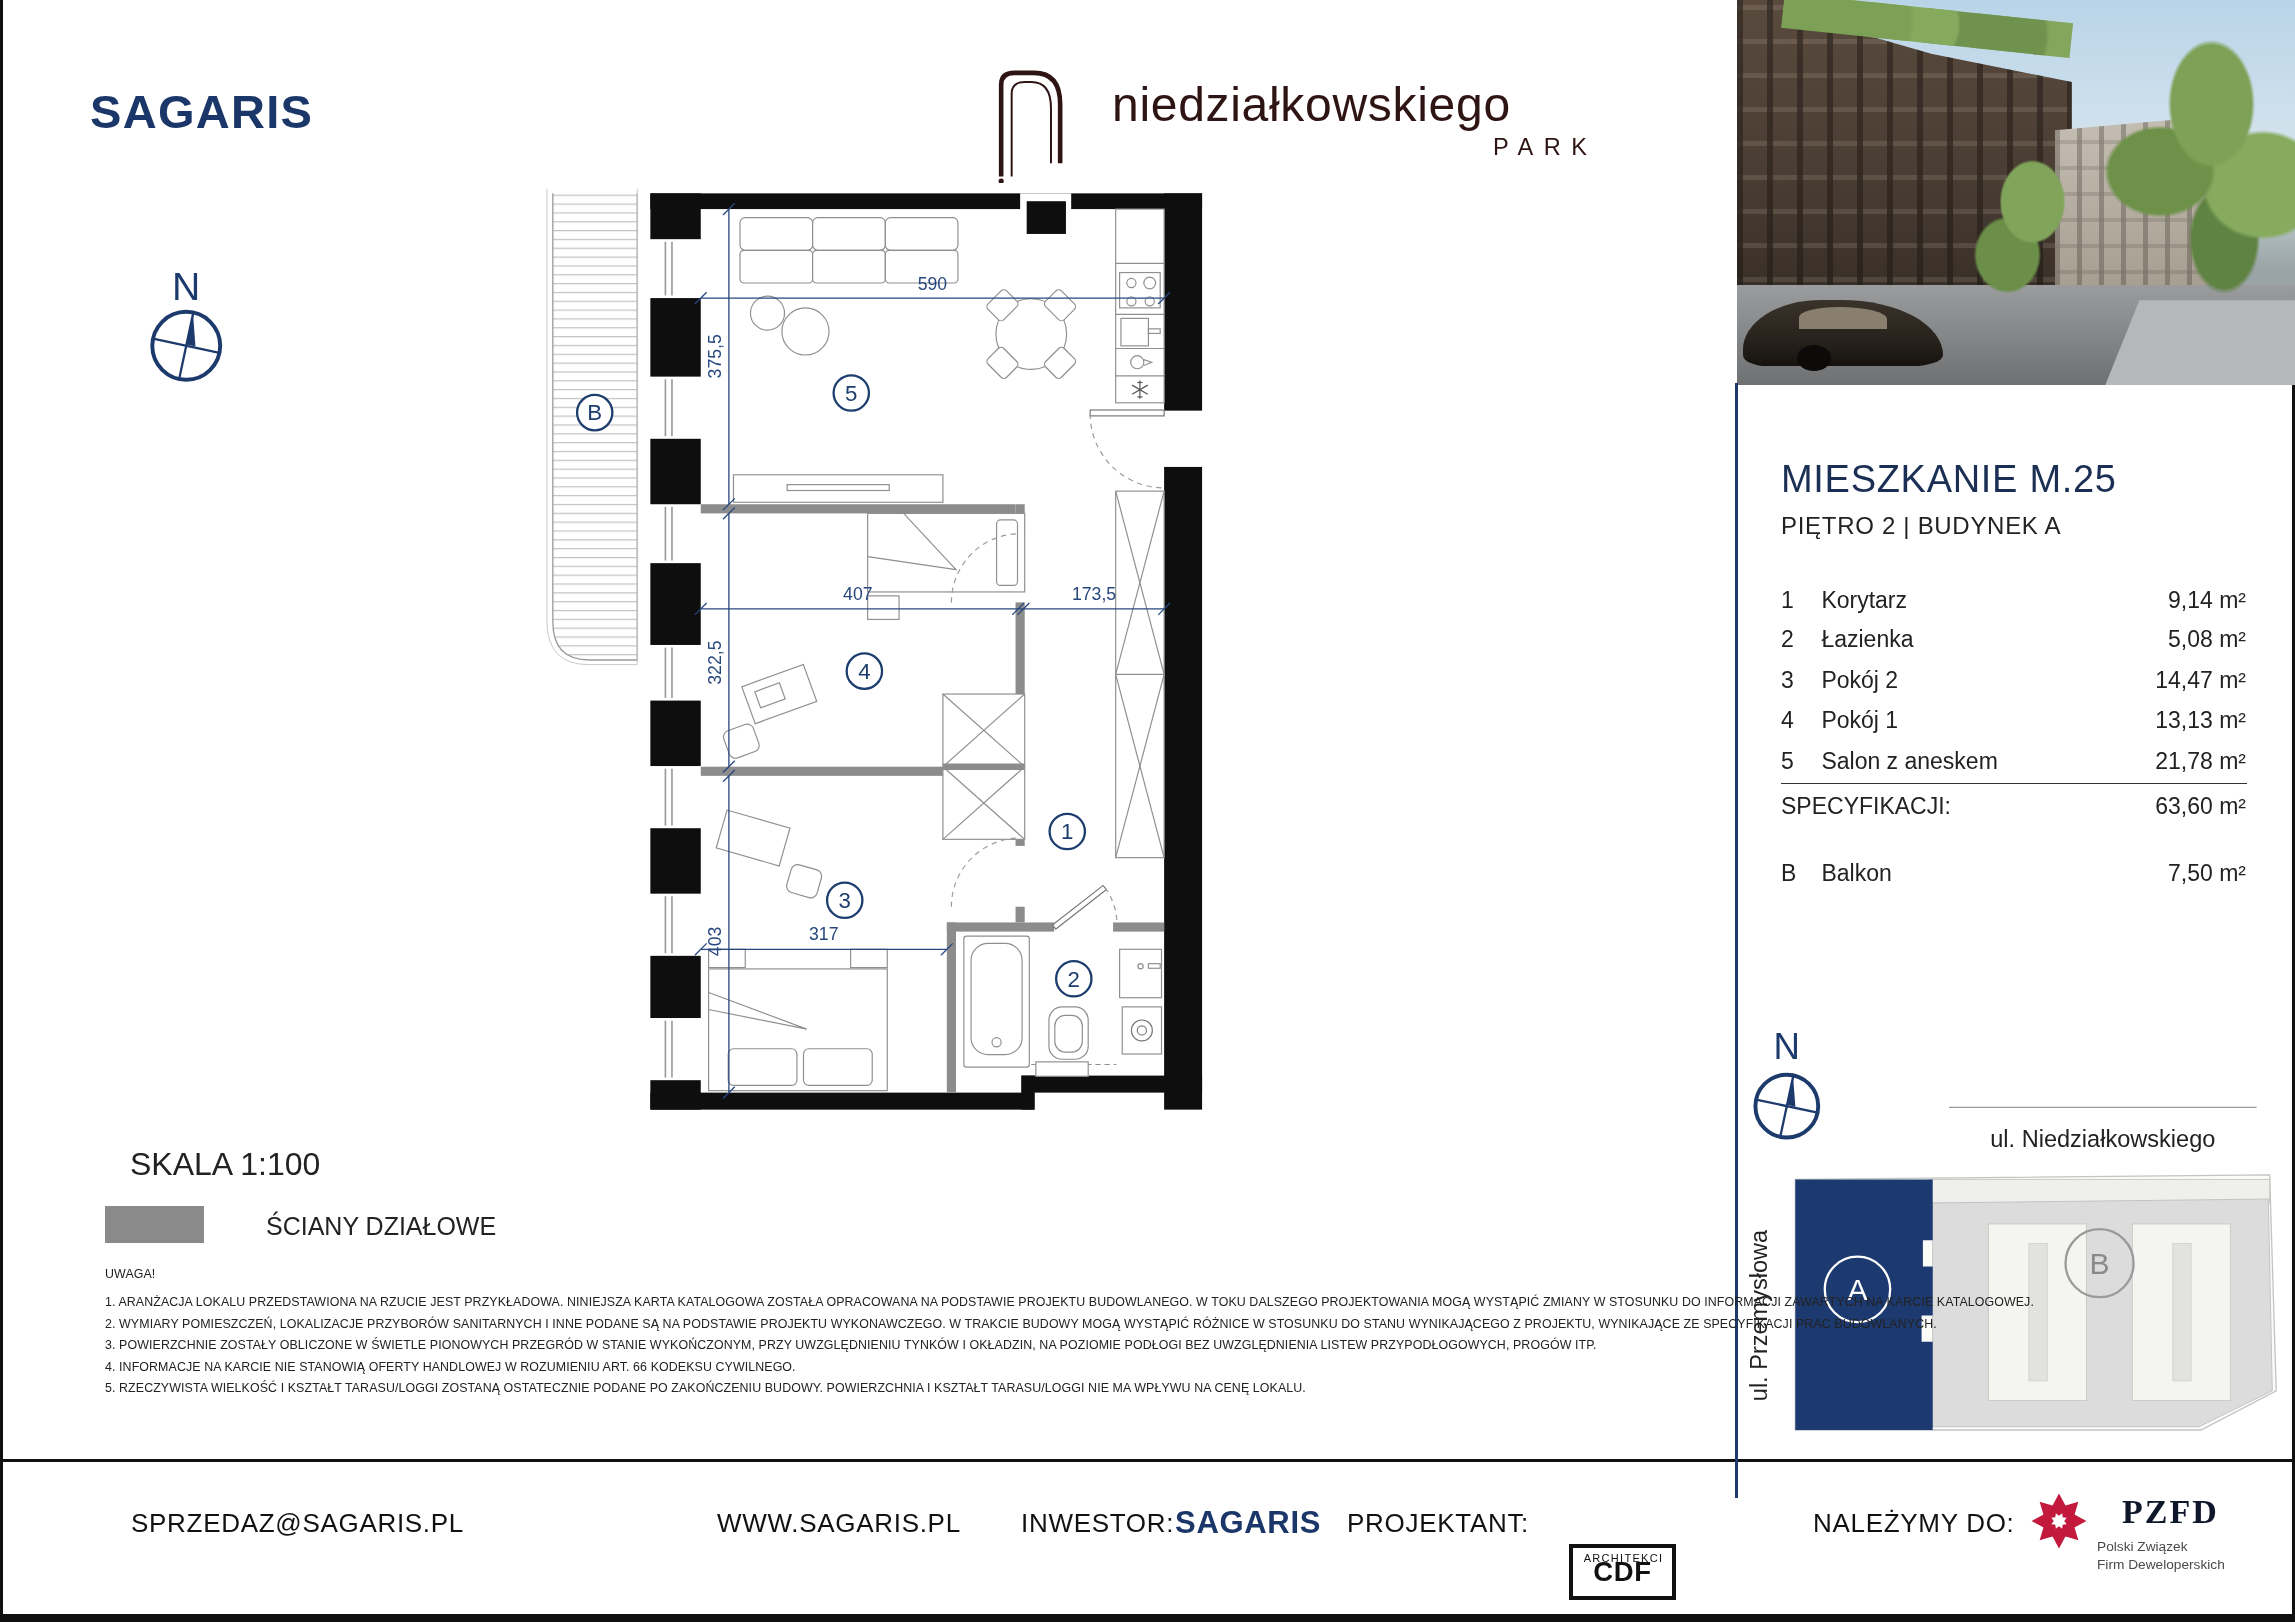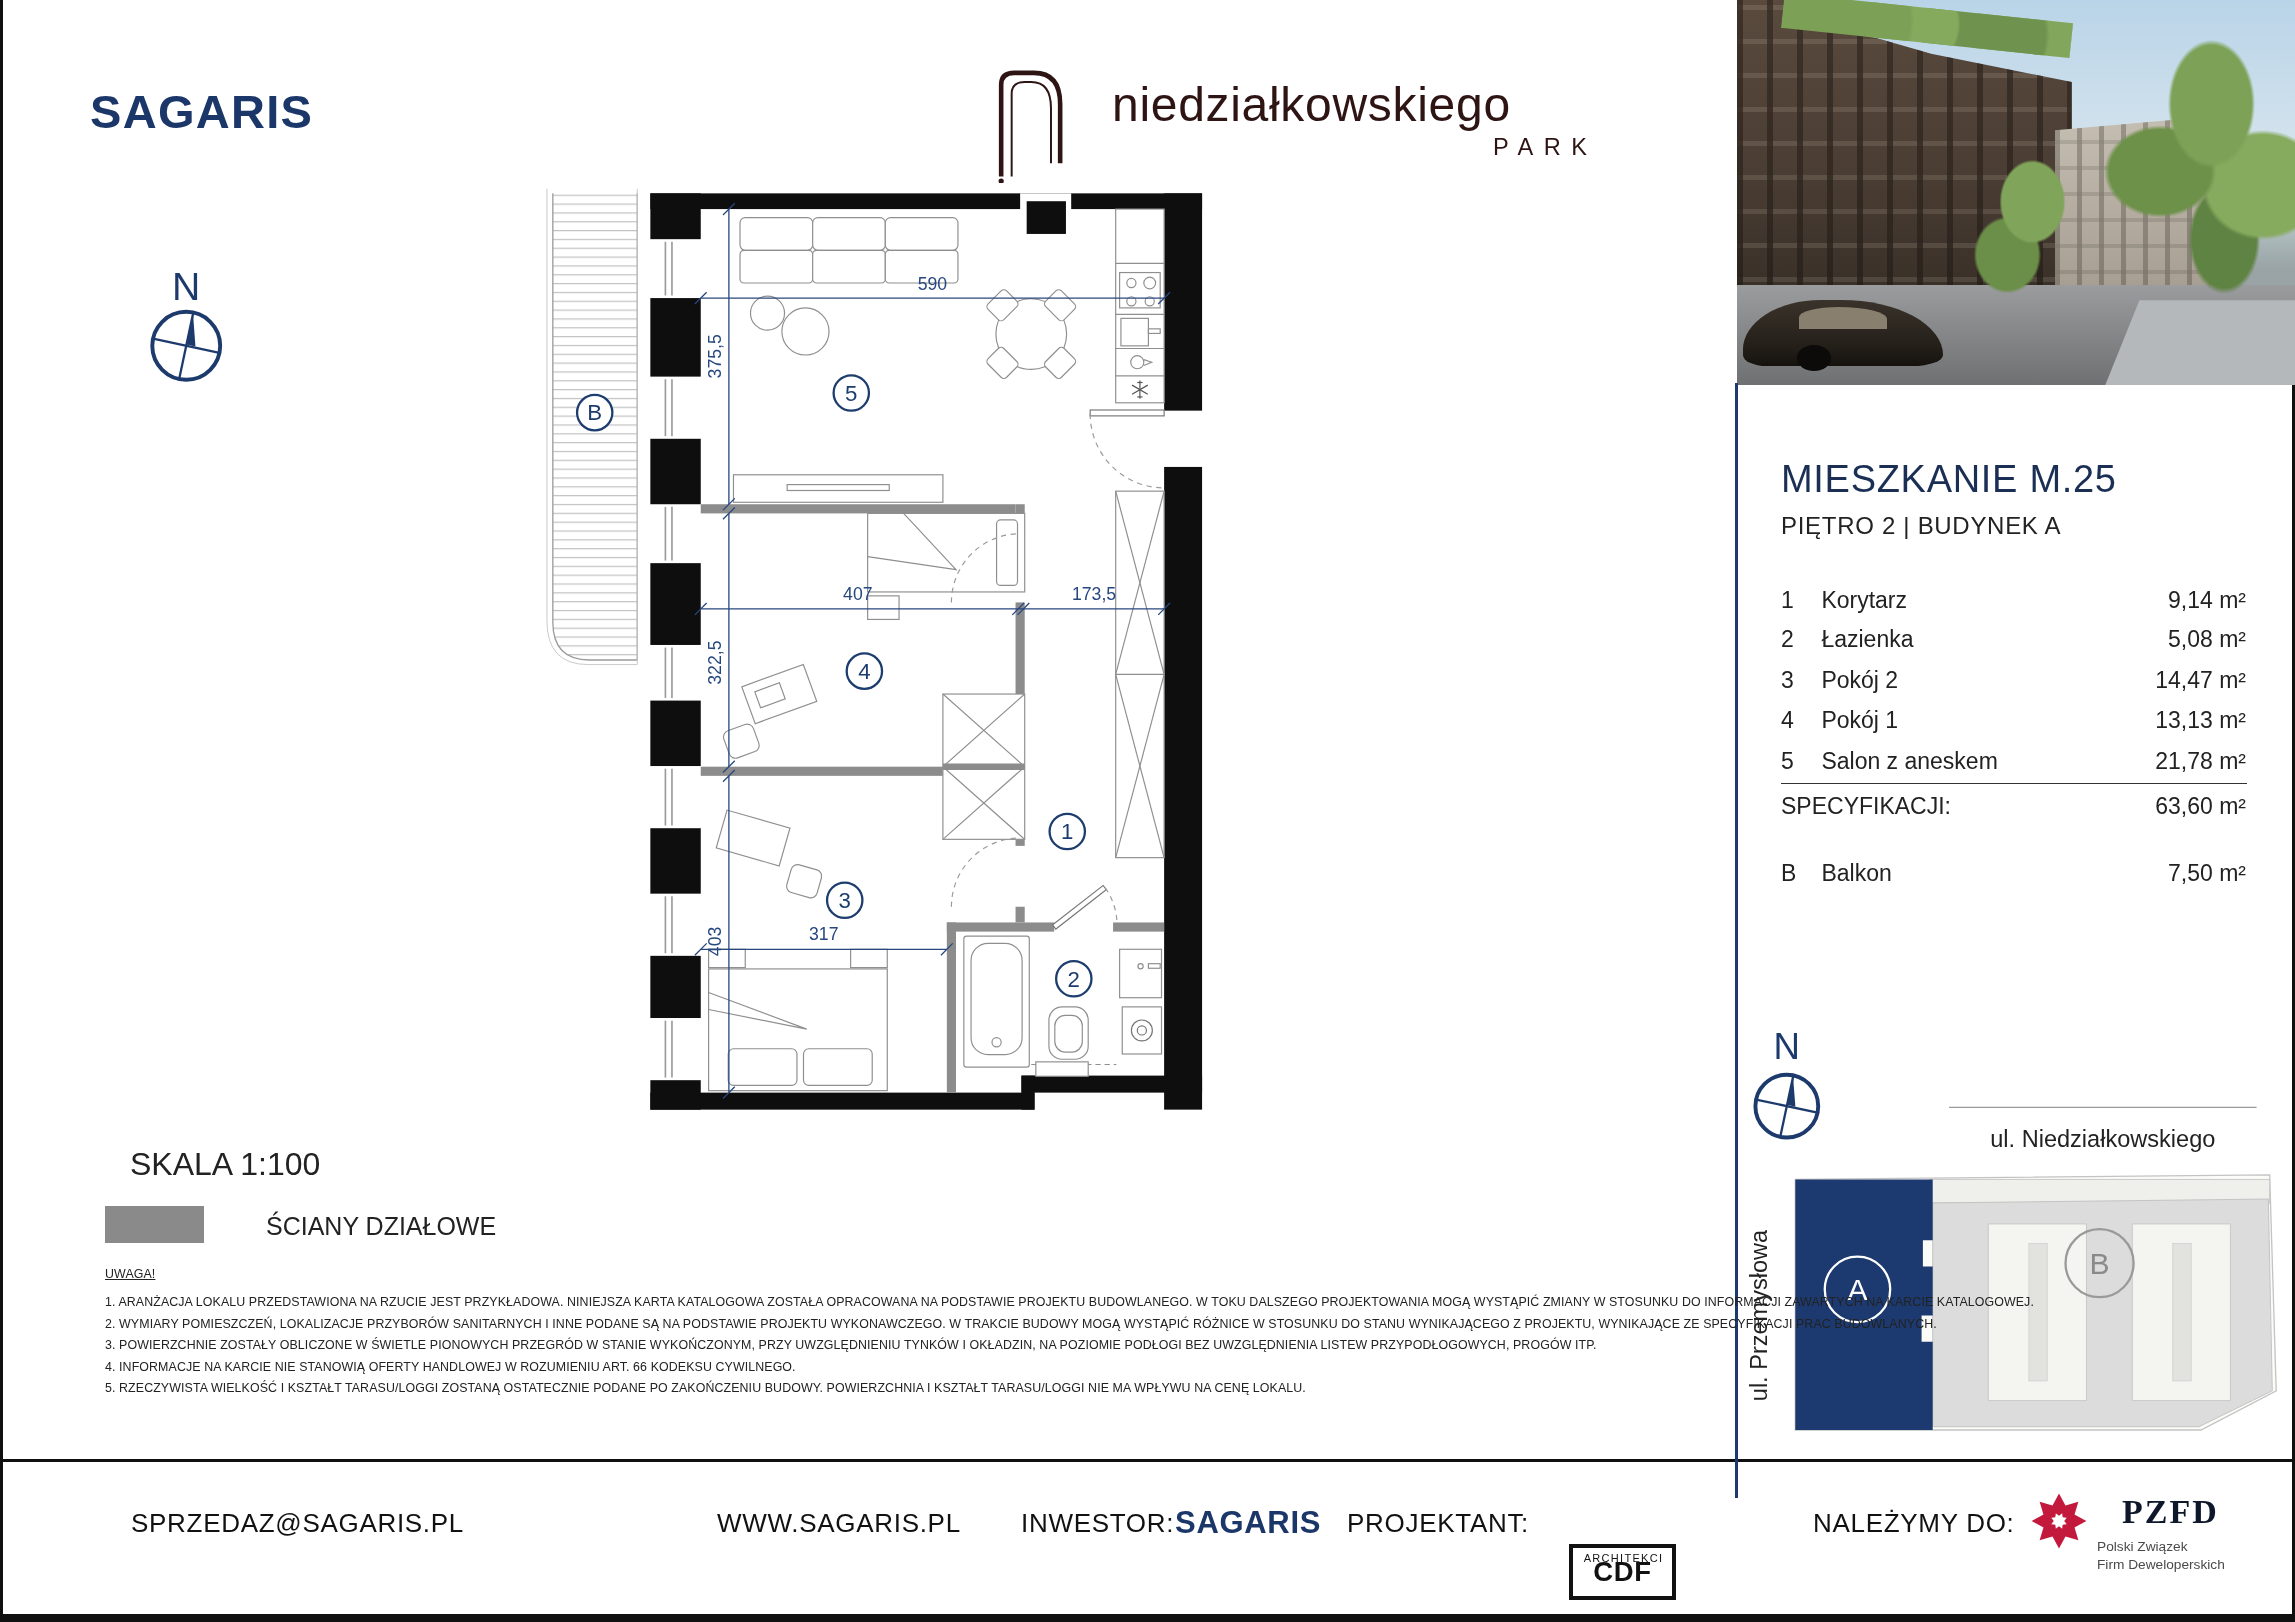--- a/index.html
+++ b/index.html
@@ -463,21 +463,21 @@
     <circle cx="560" cy="390" r="52" fill="none" stroke="#9a9a9a" stroke-width="3.5"></circle>
     <text x="560" y="406" font-size="46" fill="#8a8a8a" text-anchor="middle">B</text>
   </g>
 </svg>
 
 <div class="abs" id="scale-label">SKALA 1:100</div>
 <div class="abs" id="legend-swatch"></div>
 <div class="abs" id="legend-label">ŚCIANY DZIAŁOWE</div>
 
 <div class="abs" id="notes">
-  <div style="margin-bottom:6.5px;text-decoration:underline;">UWAGA!</div>
+  <div style="margin-bottom:6.5px;">UWAGA!</div>
   <div>1. ARANŻACJA LOKALU PRZEDSTAWIONA NA RZUCIE JEST PRZYKŁADOWA. NINIEJSZA KARTA KATALOGOWA ZOSTAŁA OPRACOWANA NA PODSTAWIE PROJEKTU BUDOWLANEGO. W TOKU DALSZEGO PROJEKTOWANIA MOGĄ WYSTĄPIĆ ZMIANY W STOSUNKU DO INFORMACJI ZAWARTYCH NA KARCIE KATALOGOWEJ.</div>
   <div>2. WYMIARY POMIESZCZEŃ, LOKALIZACJE PRZYBORÓW SANITARNYCH I INNE PODANE SĄ NA PODSTAWIE PROJEKTU WYKONAWCZEGO. W TRAKCIE BUDOWY MOGĄ WYSTĄPIĆ RÓŻNICE W STOSUNKU DO STANU WYNIKAJĄCEGO Z PROJEKTU, WYNIKAJĄCE ZE SPECYFIKACJI PRAC BUDOWLANYCH.</div>
   <div>3. POWIERZCHNIE ZOSTAŁY OBLICZONE W ŚWIETLE PIONOWYCH PRZEGRÓD W STANIE WYKOŃCZONYM, PRZY UWZGLĘDNIENIU TYNKÓW I OKŁADZIN, NA POZIOMIE PODŁOGI BEZ UWZGLĘDNIENIA LISTEW PRZYPODŁOGOWYCH, PROGÓW ITP.</div>
   <div>4. INFORMACJE NA KARCIE NIE STANOWIĄ OFERTY HANDLOWEJ W ROZUMIENIU ART. 66 KODEKSU CYWILNEGO.</div>
   <div>5. RZECZYWISTA WIELKOŚĆ I KSZTAŁT TARASU/LOGGI ZOSTANĄ OSTATECZNIE PODANE PO ZAKOŃCZENIU BUDOWY. POWIERZCHNIA I KSZTAŁT TARASU/LOGGI NIE MA WPŁYWU NA CENĘ LOKALU.</div>
 </div>
 
 <div class="footer-text" style="left:131px;">SPRZEDAZ@SAGARIS.PL</div>
 <div class="footer-text" style="left:717px;">WWW.SAGARIS.PL</div>
 <div class="footer-text" style="left:1021px;">INWESTOR:</div>

